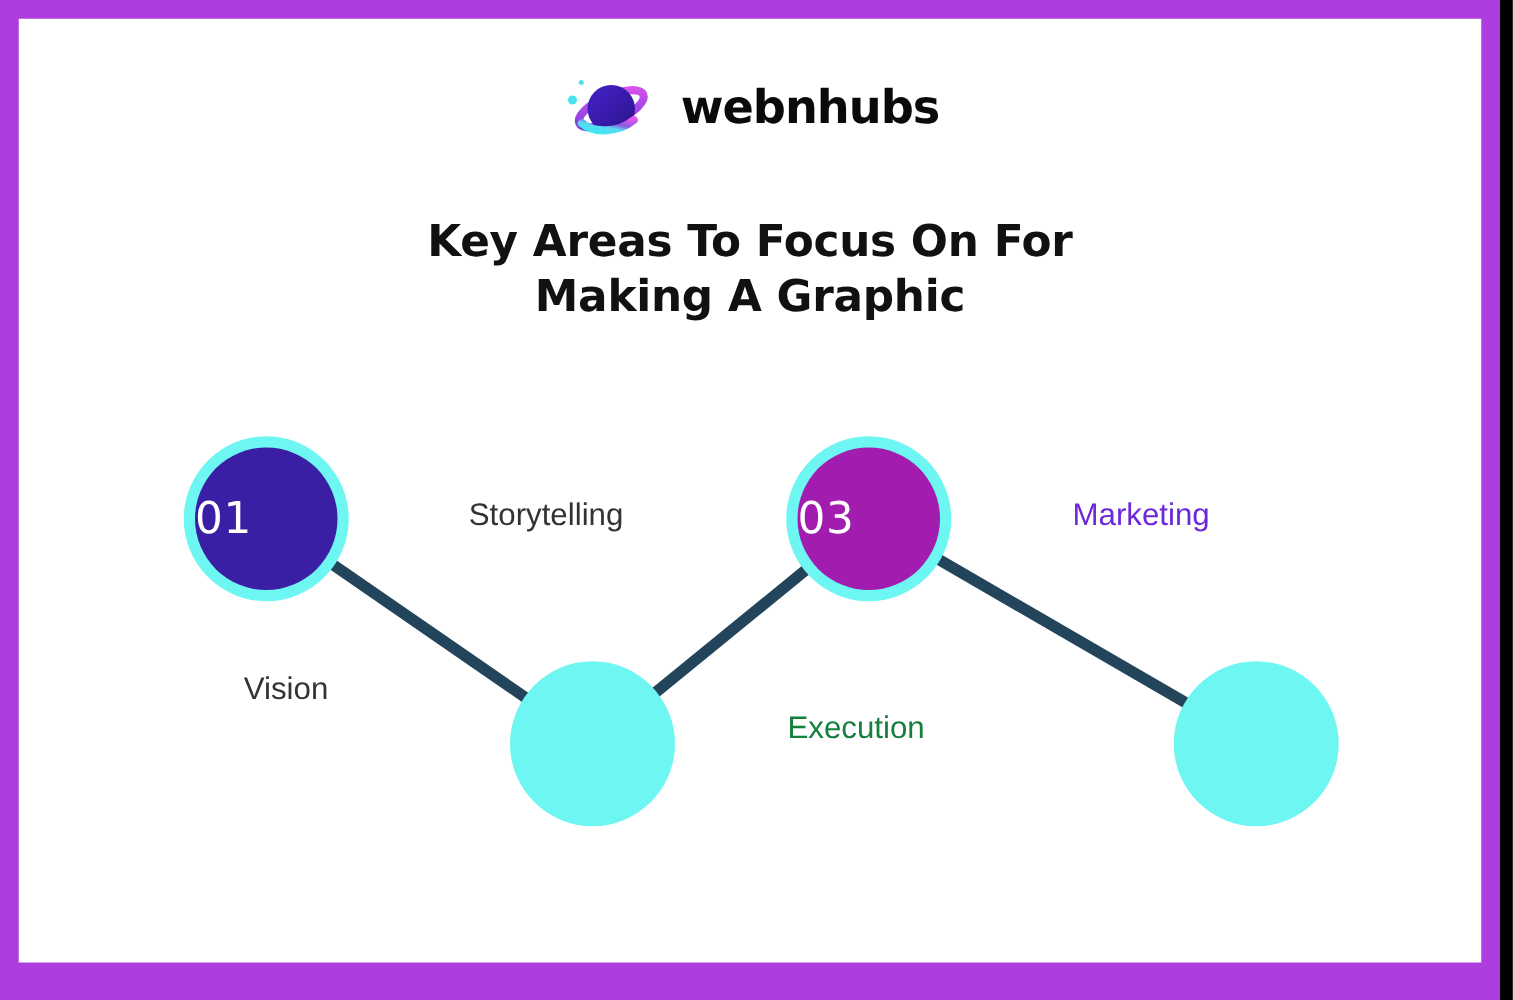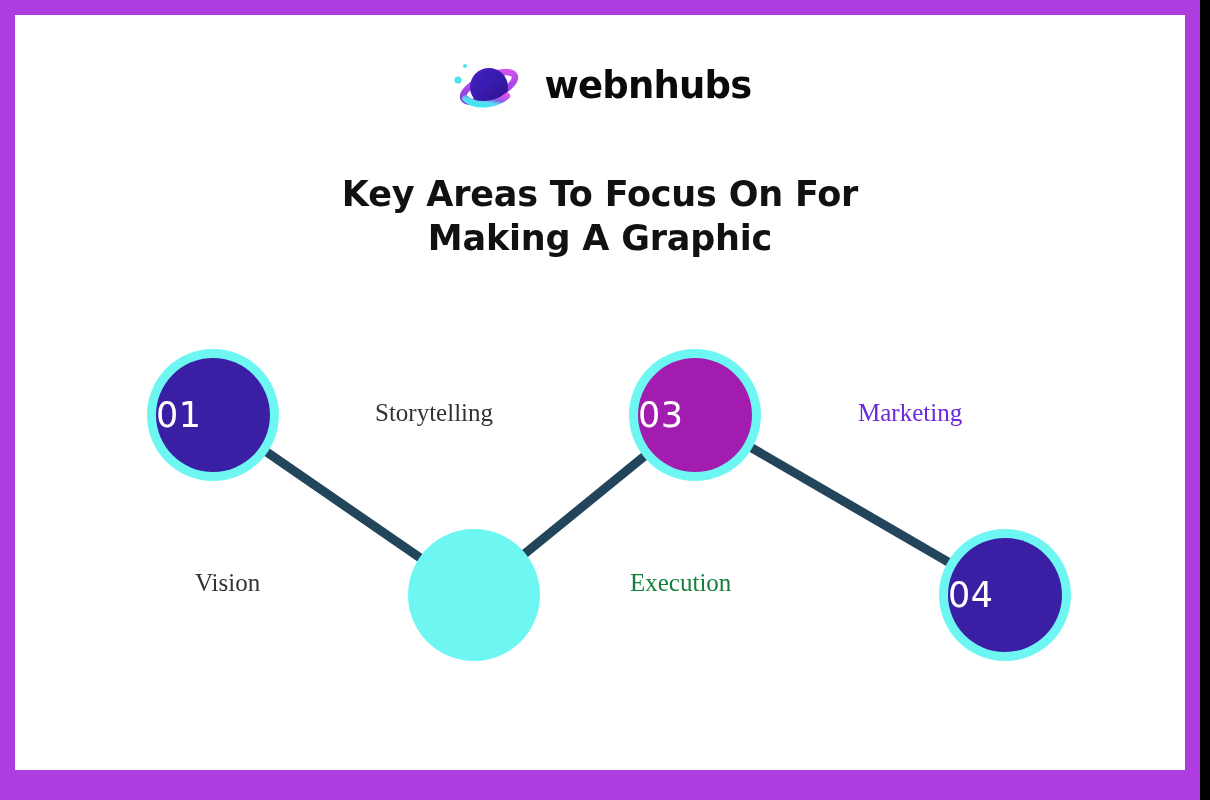--- a/index.html
+++ b/index.html
@@ -121,21 +121,21 @@
     color: #FFFFFF;
     font-size: 35px;
     font-weight: 400;
     letter-spacing: 0.5px;
     line-height: 1;
     user-select: none;
   }
 
   .step-label {
     position: absolute;
-    font-family: Liberation Serif, serif;
+    font-family: Liberation Sans, sans-serif;
     font-size: 25px;
     font-weight: 400;
     color: #333333;
     white-space: nowrap;
     line-height: 1;
   }
 </style>
 </head>
 <body>
 
@@ -192,23 +192,20 @@
     <div class="node-ring" style="left: 132px; top: 334px; width: 132px; height: 132px; background: rgb(109, 246, 242);"></div>
         <div class="node" style="left: 141px; top: 343px; width: 114px; height: 114px; background: rgb(58, 31, 165);">
           <span class="node-num">01</span>
         </div>
         <div class="node-ring" style="left: 393px; top: 514px; width: 132px; height: 132px; background: rgb(109, 246, 242);"></div>
         <div class="node-ring" style="left: 614px; top: 334px; width: 132px; height: 132px; background: rgb(109, 246, 242);"></div>
         <div class="node" style="left: 623px; top: 343px; width: 114px; height: 114px; background: #a21caf;">
           <span class="node-num">03</span>
         </div>
         <div class="node-ring" style="left: 924px; top: 514px; width: 132px; height: 132px; background: rgb(109, 246, 242);"></div>
-        <div class="node" style="left: 933px; top: 523px; width: 114px; height: 114px; background: rgb(58, 31, 165);">
-          <span class="node-num">04</span>
-        </div>
-        <div class="step-label" style="left: 180px; top: 555px; color: rgb(51, 51, 51);">Vision</div>
+        <div class="step-label" style="left: 180px; top: 524px; color: rgb(51, 51, 51);">Vision</div>
         <div class="step-label" style="left: 360px; top: 385px; color: rgb(51, 51, 51);">Storytelling</div>
         <div class="step-label" style="left: 615px; top: 555px; color: #15803d;">Execution</div>
         <div class="step-label" style="left: 843px; top: 385px; color: #6d28d9;">Marketing</div>
       </div>
 
   </div>
 </div>
 
 </body></html>

